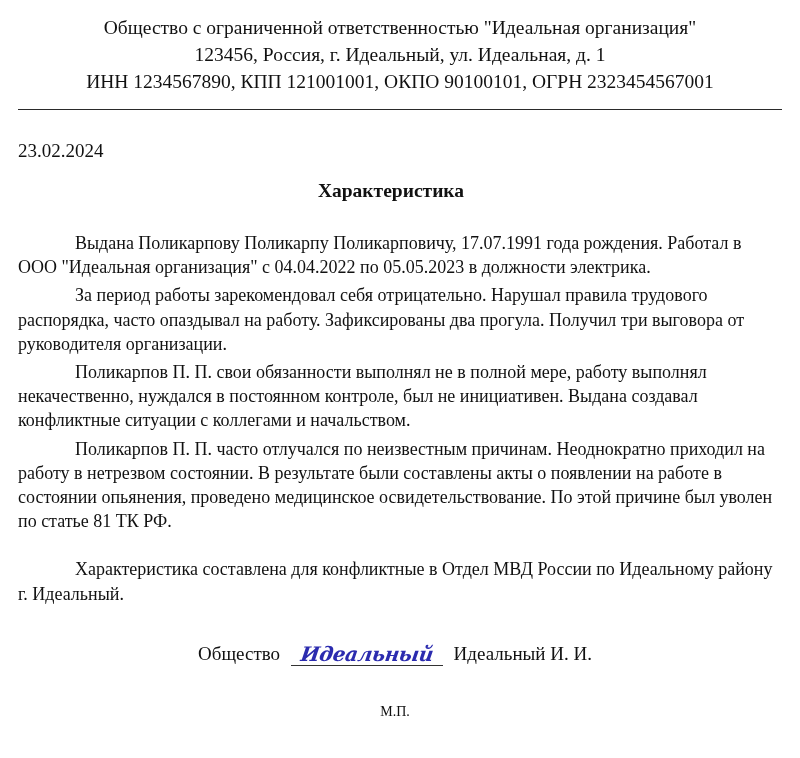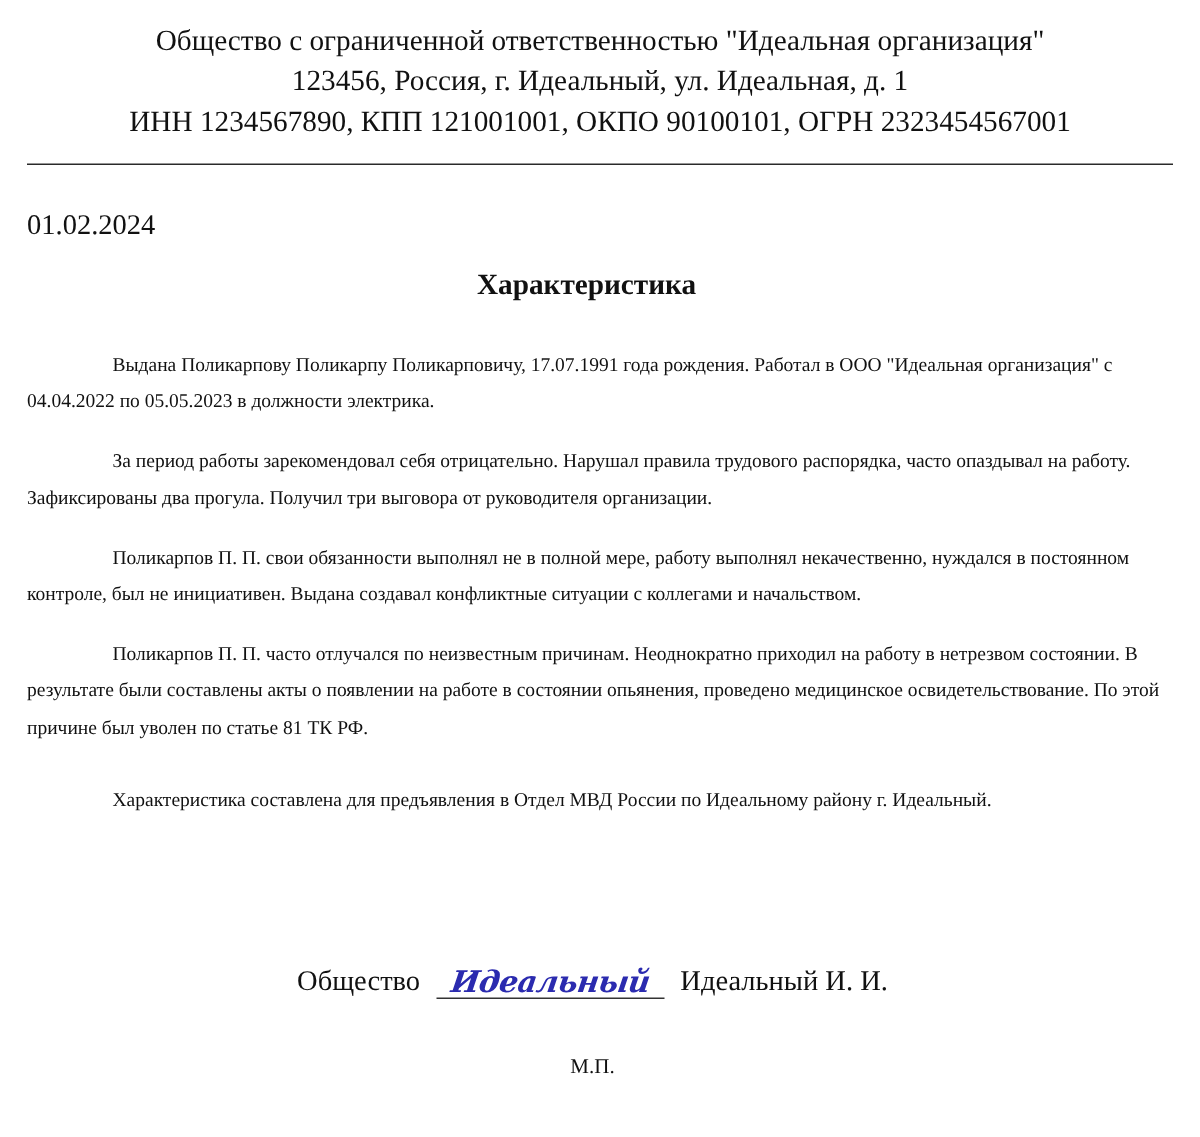--- a/index.html
+++ b/index.html
@@ -58,30 +58,30 @@
     font-size: 19.5px;
     line-height: 24px;
     padding-right: 18px;
   }
 
   
   .body-block {
     margin-top: 28px;
     padding-left: 18px;
     padding-right: 18px;
-    font-size: 13px;
+    font-size: 18px;
     line-height: 24.2px;
     text-align: left;
   }
   .para {
     margin: 0;
     text-indent: 57px;
   }
   .para + .para {
-    margin-top: 16px;
+    margin-top: 4px;
   }
   .para.spaced-before {
     margin-top: 24px;
   }
 
   
   .signature-row {
     position: absolute;
     left: 0;
     top: 641px;
@@ -148,30 +148,30 @@
 <div class="page">
 
   <div class="letterhead">
     <div class="letterhead-line">Общество с ограниченной ответственностью "Идеальная организация"</div>
     <div class="letterhead-line">123456, Россия, г. Идеальный, ул. Идеальная, д. 1</div>
     <div class="letterhead-line">ИНН 1234567890, КПП 121001001, ОКПО 90100101, ОГРН 2323454567001</div>
   </div>
 
   <hr class="header-rule">
 
-  <div class="date-row">01.02.2024</div>
+  <div class="date-row">23.02.2024</div>
 
   <div class="doc-title">Характеристика</div>
 
   <div class="body-block">
     <p class="para">Выдана Поликарпову Поликарпу Поликарповичу, 17.07.1991 года рождения. Работал в ООО "Идеальная организация" с 04.04.2022 по 05.05.2023 в должности электрика.</p>
     <p class="para">За период работы зарекомендовал себя отрицательно. Нарушал правила трудового распорядка, часто опаздывал на работу. Зафиксированы два прогула. Получил три выговора от руководителя организации.</p>
     <p class="para">Поликарпов П. П. свои обязанности выполнял не в полной мере, работу выполнял некачественно, нуждался в постоянном контроле, был не инициативен. Выдана создавал конфликтные ситуации с коллегами и начальством.</p>
     <p class="para">Поликарпов П. П. часто отлучался по неизвестным причинам. Неоднократно приходил на работу в нетрезвом состоянии. В результате были составлены акты о появлении на работе в состоянии опьянения, проведено медицинское освидетельствование. По этой причине был уволен по статье 81 ТК РФ.</p>
-    <p class="para spaced-before">Характеристика составлена для предъявления в Отдел МВД России по Идеальному району г. Идеальный.</p>
+    <p class="para spaced-before">Характеристика составлена для конфликтные в Отдел МВД России по Идеальному району г. Идеальный.</p>
   </div>
 
   <div class="signature-row">
     <span class="sig-inner">
       <span class="sig-role">Общество</span>
       <span class="sig-mark-wrap">
         <span class="sig-mark">Идеальный</span>
       </span>
       <span class="sig-name">Идеальный И. И.</span>
     </span>

